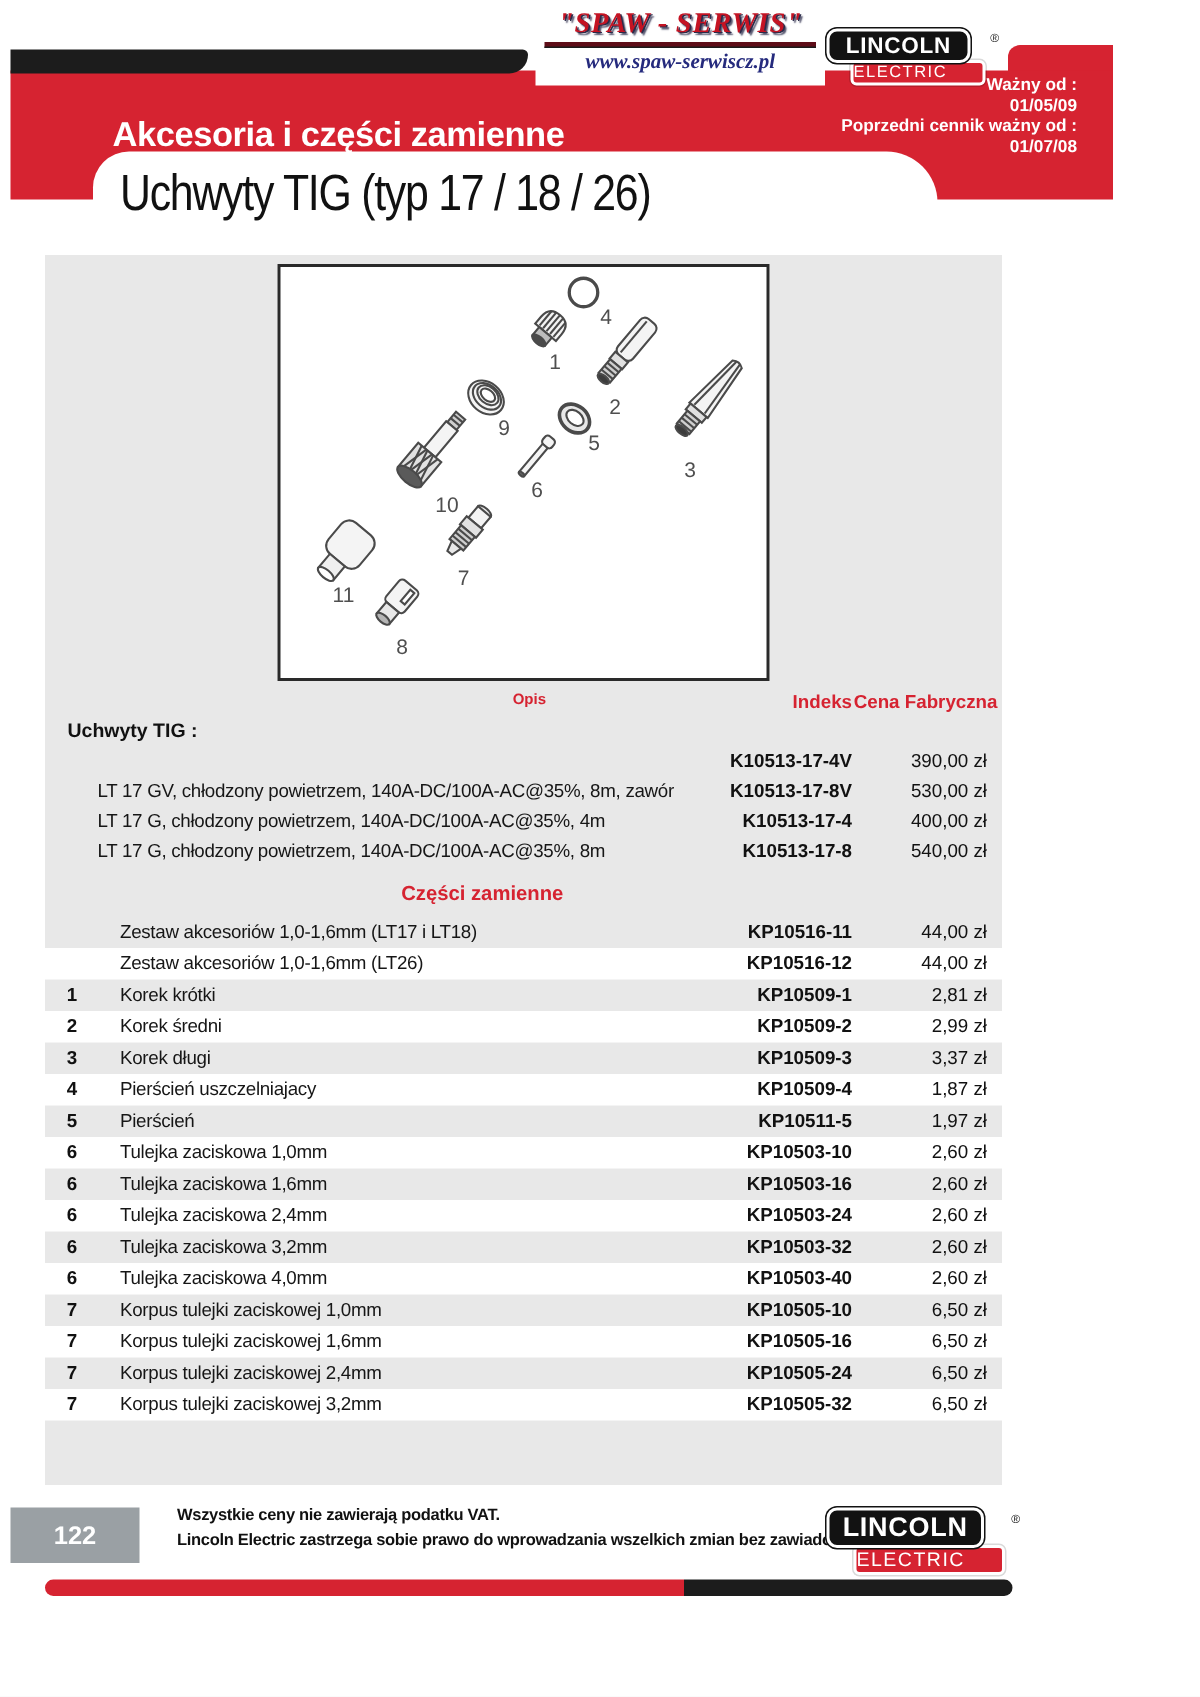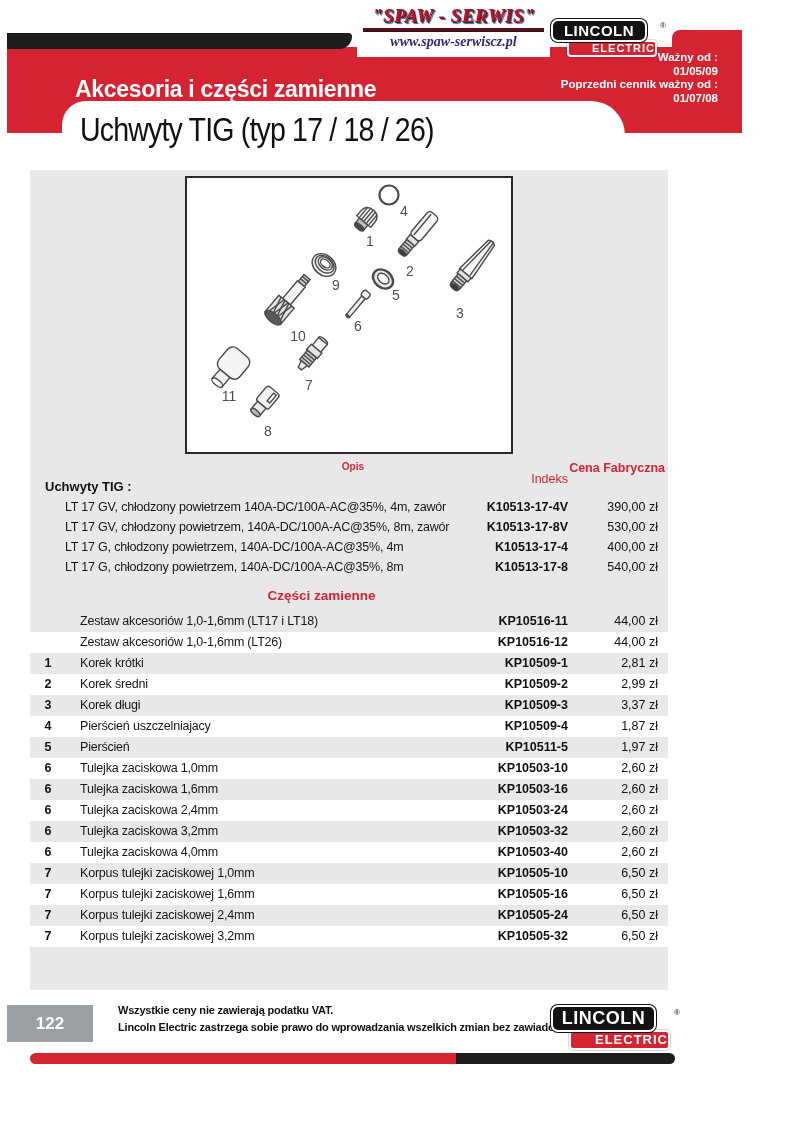--- a/index.html
+++ b/index.html
@@ -29,21 +29,21 @@
              text-shadow:1px 1px 0 #2b2b4a,2px 2px 1px #55556e;margin-top:2px;}
   .spaw-rule{height:3px;background:#5e0d18;margin:1px 6px 2px 6px;border-bottom:1px solid #1a1a1a;}
   .spaw-url{font-family:"Liberation Serif",serif;font-style:italic;font-weight:bold;
             font-size:14px;color:#252a7d;}
 
   
   .le-logo{position:absolute;z-index:6;}
   .le-top{background:#121212;color:#fff;font-weight:bold;text-align:center;
           border:2px solid #fff;border-radius:7px;box-shadow:0 0 0 1px #121212;
           letter-spacing:0.5px;position:relative;z-index:2;}
-  .le-bottom{background:var(--red);color:#fff;font-weight:bold;text-align:right;
+  .le-bottom{background:var(--red);color:#fff;font-weight:normal;text-align:left;
              border:2px solid #fff;border-radius:4px;box-shadow:0 0 0 1px rgba(0,0,0,0.15);
              letter-spacing:1px;position:relative;z-index:1;}
   .le-reg{position:absolute;font-size:8px;color:#111;z-index:3;}
   .le-logo-top{left:551px;top:19px;}
   .le-logo-top .le-top{width:92px;height:19px;font-size:15px;line-height:19px;}
   .le-logo-top .le-bottom{width:86px;height:13px;font-size:11px;line-height:13px;margin:-2px 0 0 16px;}
   .le-logo-top .le-reg{right:-9px;top:2px;color:#222;}
   .le-logo-bottom{left:551px;top:1005px;}
   .le-logo-bottom .le-top{width:101px;height:23px;font-size:18px;line-height:23px;}
   .le-logo-bottom .le-bottom{width:97px;height:16px;font-size:13px;line-height:16px;margin:-2px 0 0 18px;}
@@ -56,21 +56,21 @@
   
   .panel{position:absolute;left:30px;top:170px;width:638px;height:820px;background:#e8e8e8;}
   .diagram-box{position:absolute;left:155px;top:6px;width:328px;height:278px;
                background:#fff;border:2px solid #2a2a2a;box-sizing:border-box;}
   .diagram-box svg{display:block;}
   .dnum{font-family:"Liberation Sans",sans-serif;font-size:14px;fill:#4f4f4f;}
 
   
   .thead-opis{position:absolute;left:0;top:291px;width:334px;text-align:right;
               color:var(--red);font-weight:bold;font-size:10px;}
-  .thead-idx{position:absolute;right:100px;top:302px;color:var(--red);font-weight:normal;font-size:12.5px;}
+  .thead-idx{position:absolute;right:100px;top:291px;color:var(--red);font-weight:bold;font-size:12.5px;}
   .thead-cena{position:absolute;right:3px;top:291px;color:var(--red);font-weight:bold;font-size:12.5px;}
   .sec1-title{position:absolute;left:15px;top:309px;font-weight:bold;font-size:13px;color:#111;}
   .rows{position:absolute;left:0;width:638px;}
   .rows-s1{top:327px;}
   .rows-s2{top:441px;}
   .trow{position:relative;width:638px;}
   .rows-s1 .trow{height:20px;line-height:20px;}
   .rows-s2 .trow{height:21px;line-height:21px;}
   .trow.bg-white{background:#fff;}
   .c-num{position:absolute;left:4px;width:28px;text-align:center;font-weight:bold;
@@ -242,21 +242,20 @@
     </div>
 
     <div class="thead-opis">Opis</div>
     <div class="thead-idx">Indeks</div>
     <div class="thead-cena">Cena Fabryczna</div>
 
     <div class="sec1-title">Uchwyty TIG :</div>
     <div class="rows rows-s1" id="rows-s1">
         <div class="trow">
     <span class="c-num"></span>
-    <span class="c-desc">LT 17 GV, chłodzony powietrzem 140A-DC/100A-AC@35%, 4m, zawór</span>
     <span class="c-idx">K10513-17-4V</span>
     <span class="c-price">390,00 zł</span>
   </div>
         <div class="trow">
     <span class="c-num"></span>
     <span class="c-desc">LT 17 GV, chłodzony powietrzem, 140A-DC/100A-AC@35%, 8m, zawór</span>
     <span class="c-idx">K10513-17-8V</span>
     <span class="c-price">530,00 zł</span>
   </div>
         <div class="trow">

